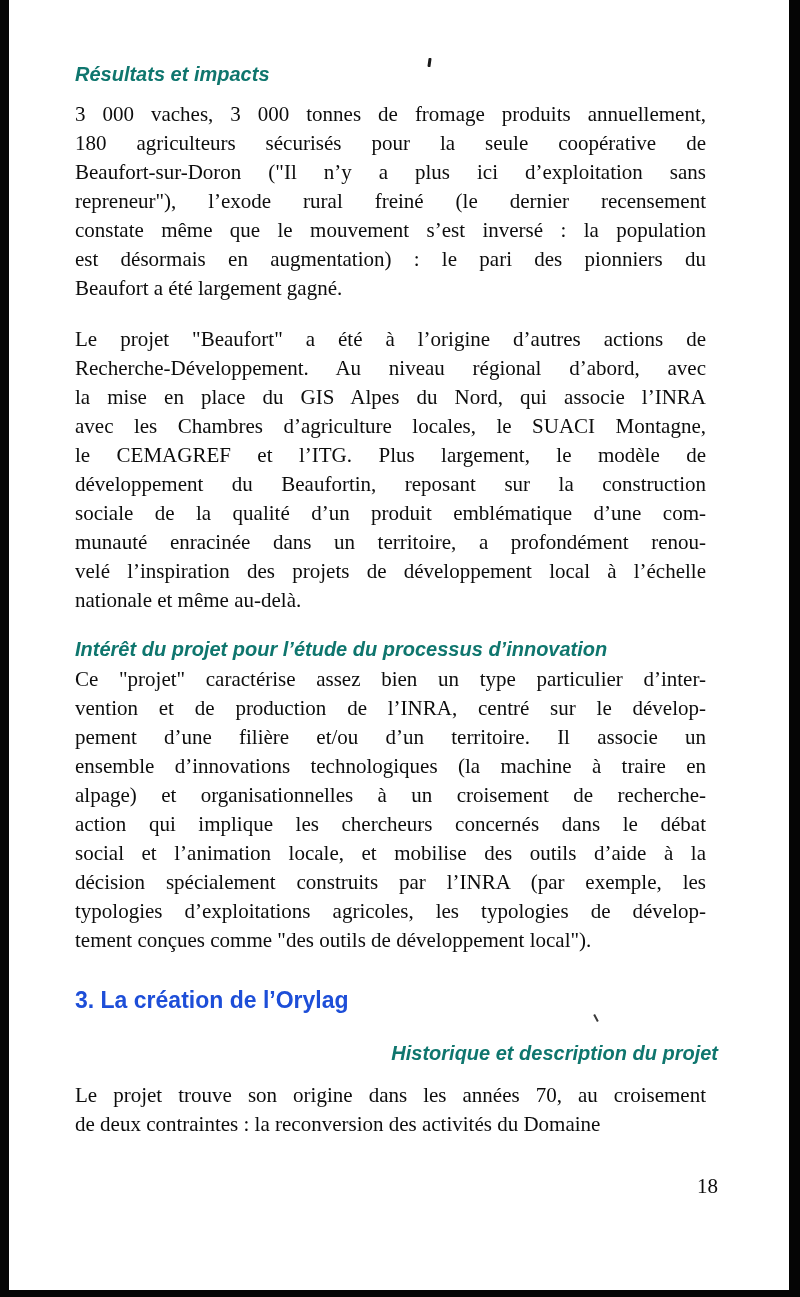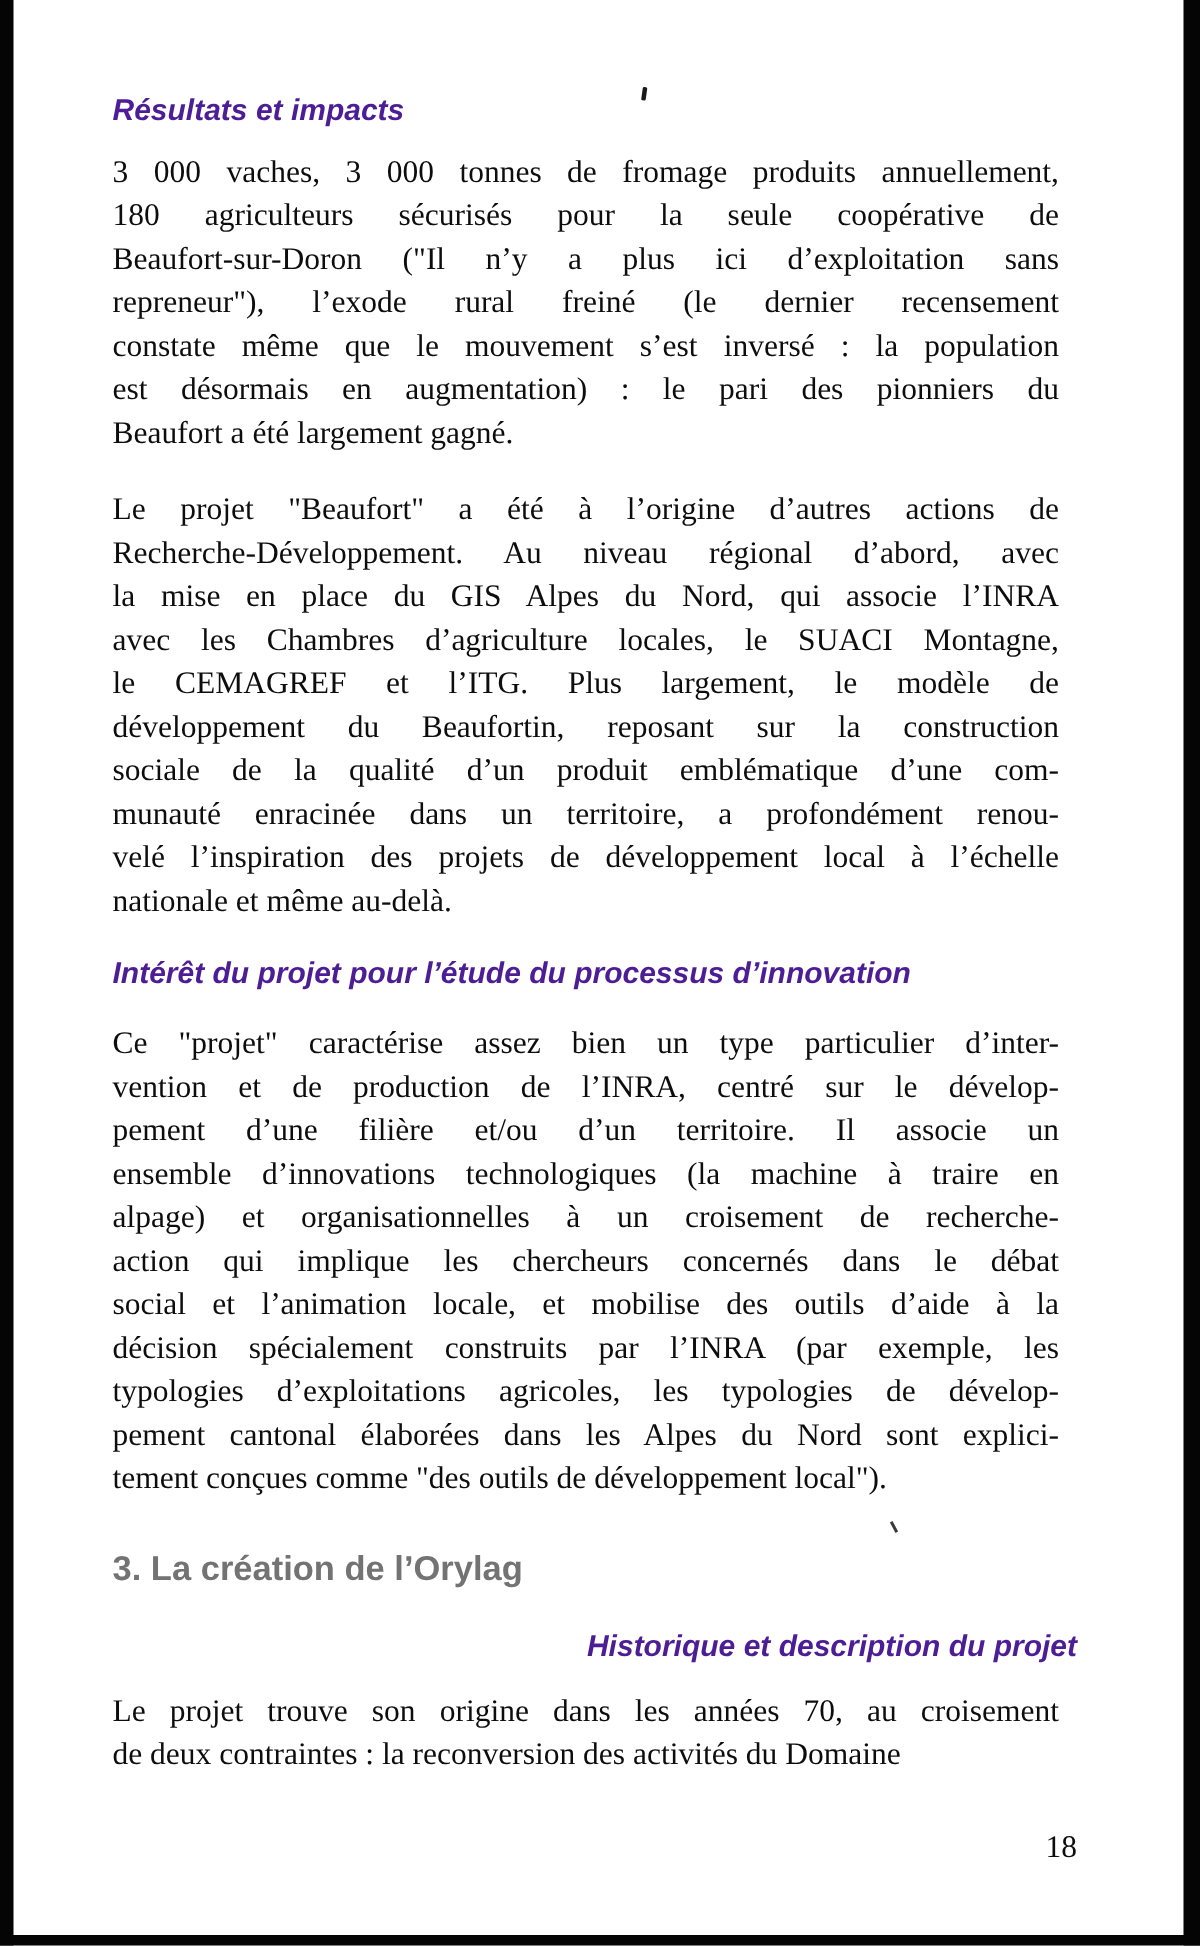--- a/index.html
+++ b/index.html
@@ -28,33 +28,33 @@
     width: 643px;
   }
 
   .subhead {
     font-family: "Liberation Sans", sans-serif;
     font-weight: 700;
     font-style: italic;
     font-size: 20px;
     line-height: 24px;
     margin: 0 0 14px 0;
-    color: #4c1d95;
+    color: #0f766e;
   }
-  .subhead.mid { margin-top: 6px; margin-bottom: 20px; font-style: italic; }
+  .subhead.mid { margin-top: 6px; margin-bottom: 4px; font-style: italic; }
   .subhead.low { margin-top: 0; margin-bottom: 16px; text-align: right; }
 
   .section-head {
     font-family: "Liberation Sans", sans-serif;
     font-weight: 700;
     font-style: normal;
     font-size: 23px;
     line-height: 30px;
     margin: 30px 0 26px 0;
-    color: #737373;
+    color: #1d4ed8;
   }
 
   .para {
     font-size: 21px;
     line-height: 29px;
     margin: 0 12px 22px 0;
   }
   .para .line {
     text-align: justify;
     text-align-last: justify;
@@ -114,21 +114,20 @@
     <div class="para">
         <div class="line">Ce "projet" caractérise assez bien un type particulier d’inter-</div>
         <div class="line">vention et de production de l’INRA, centré sur le dévelop-</div>
         <div class="line">pement d’une filière et/ou d’un territoire. Il associe un</div>
         <div class="line">ensemble d’innovations technologiques (la machine à traire en</div>
         <div class="line">alpage) et organisationnelles à un croisement de recherche-</div>
         <div class="line">action qui implique les chercheurs concernés dans le débat</div>
         <div class="line">social et l’animation locale, et mobilise des outils d’aide à la</div>
         <div class="line">décision spécialement construits par l’INRA (par exemple, les</div>
         <div class="line">typologies d’exploitations agricoles, les typologies de dévelop-</div>
-        <div class="line">pement cantonal élaborées dans les Alpes du Nord sont explici-</div>
         <div class="line last">tement conçues comme "des outils de développement local").</div>
       </div>
 
     <h1 class="section-head">3. La création de l’Orylag</h1>
 
     <h2 class="subhead low">Historique et description du projet</h2>
 
     <div class="para">
         <div class="line">Le projet trouve son origine dans les années 70, au croisement</div>
         <div class="line last">de deux contraintes : la reconversion des activités du Domaine</div>

